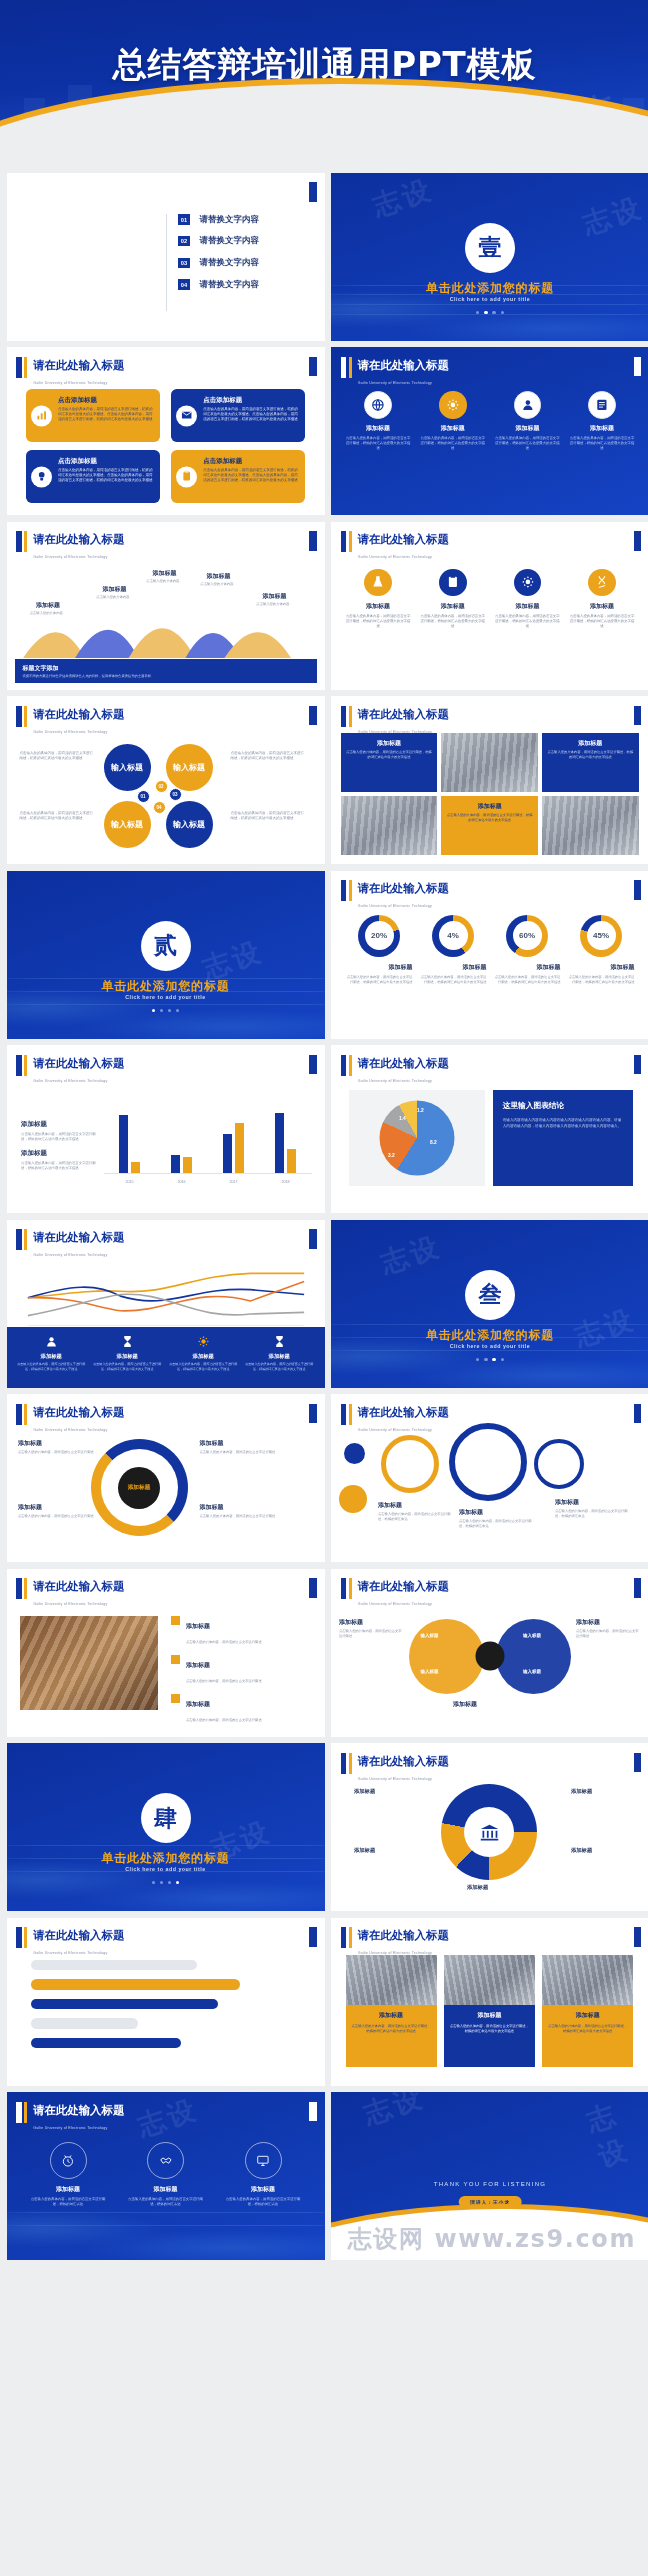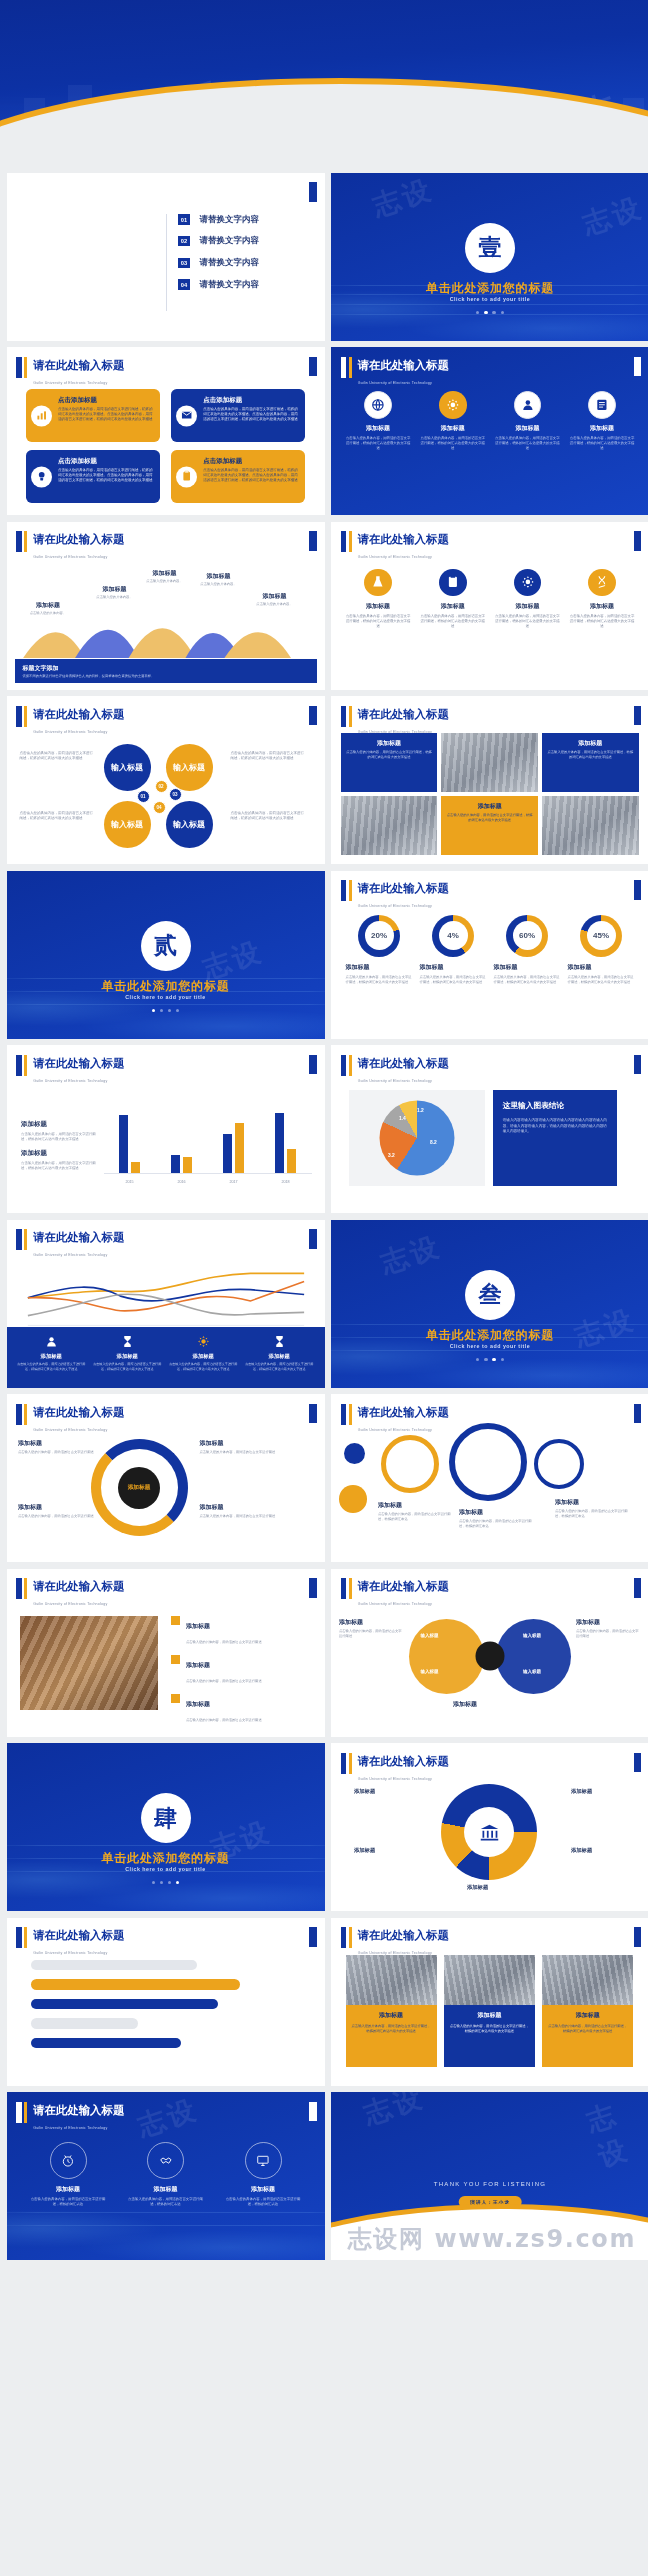--- a/index.html
+++ b/index.html
@@ -166,21 +166,21 @@
   .ph::after { content:""; position:absolute; inset:0;
     background:repeating-linear-gradient(95deg, rgba(255,255,255,.18) 0 3.2px, rgba(0,0,0,.07) 3.2px 7.3px);}
   .phcap { background:#eca31c; padding:5.7px 4.9px; text-align:center; }
   .phcap .t { font-size:6px; font-weight:bold; color:#10307f; }
   .phcap .d { font-size:3.3px; line-height:4.9px; color:#2f4482; margin-top:2.4px;}
   .phblue { background:#11349f; }
   .phblue .t { color:#fff; } .phblue .d { color:#c7d3ef; }
 
   
   .donuts { position:absolute; left:14.6px; top:44px; width:289px; display:flex; justify-content:space-between;}
-  .dcell { width:67px; text-align:left;}
+  .dcell { width:67px; text-align:right;}
   .dring { width:42px; height:42px; border-radius:50%; margin:0 auto; position:relative;
     display:flex; align-items:center; justify-content:center;}
   .dring .hole { width:29px; height:29px; border-radius:50%; background:#fff;
     display:flex; align-items:center; justify-content:center; font-size:8px;
     font-weight:bold; color:#44506b;}
   .dcell .nm { font-size:6px; font-weight:bold; color:#22345f; margin-top:6.5px;}
   .dcell .ds { font-size:3.3px; line-height:4.9px; color:#868f a3; color:#868fa3; margin-top:3.2px;}
 
   
   .barWrap { position:absolute; left:97px; top:45px; width:208px; height:96px; }
@@ -195,21 +195,21 @@
   .sideTxt { position:absolute; left:14.6px; top:75px; width:75px;}
   .sideTxt .t { font-size:6.5px; font-weight:bold; color:#22345f;}
   .sideTxt .d { font-size:3.4px; line-height:5px; color:#868fa3; margin-top:3.2px;}
   .sideTxt.two { top:104px; }
 
   
   .pieBox { position:absolute; left:18px; top:45px; width:136px; height:96px; background:#f2f3f5;}
   .pie { position:absolute; left:50%; top:50%; transform:translate(-50%,-50%);
     width:75px; height:75px; border-radius:50%; }
   .pieLbl { position:absolute; font-size:4.9px; font-weight:bold; color:#fff;}
-  .concl { position:absolute; left:162px; top:45px; width:124px; height:96px;
+  .concl { position:absolute; left:162px; top:45px; width:140px; height:96px;
     background:#11349f; color:#fff; padding:11.4px 9.7px;}
   .concl .t { font-size:7.7px; font-weight:bold; margin-bottom:6.5px;}
   .concl .d { font-size:3.6px; line-height:5.7px; color:#cfd9f2;}
 
   
   .lineBox { position:absolute; left:16px; top:42px; width:286px; height:65px; }
   .lineLegend { position:absolute; left:9.7px; top:114px; width:298px;
      display:flex; justify-content:space-between; }
   .lcell { width:70px; text-align:center;}
   .lcell .ic { width:16px;height:16px;margin:0 auto 3.2px auto; display:flex;align-items:center;justify-content:center;}
@@ -325,20 +325,21 @@
       <i style="left:508px;width:13px;height:42px"></i>
         <i style="left:527px;width:23px;height:76px"></i>
       <i style="left:556px;width:14.6px;height:47px"></i>
         <i style="left:577px;width:19.5px;height:65px"></i>
       <i style="left:603px;width:13px;height:39px"></i>
         <i style="left:623px;width:21px;height:68px"></i>
     </div>
     <div class="wm" style="left:154px;top:81px;transform:rotate(-18deg)">志设</div>
     <div class="wm" style="left:381px;top:91px;transform:rotate(-18deg)">志设</div>
     <div class="wm" style="left:589px;top:84px;transform:rotate(-18deg)">志设</div>
+    <h1>总结答辩培训通用PPT模板</h1>
     <h2>SUMMARY DEFENSE TRAINING GENERAL PPT TEMPLATE</h2>
     <div class="badge">演讲人：王小龙</div>
     <div class="swoosh2"></div>
     <div class="swoosh"></div>
   </div>
 
   <div class="grid">
 
     <div class="slide">
       <div class="tabR"></div>

